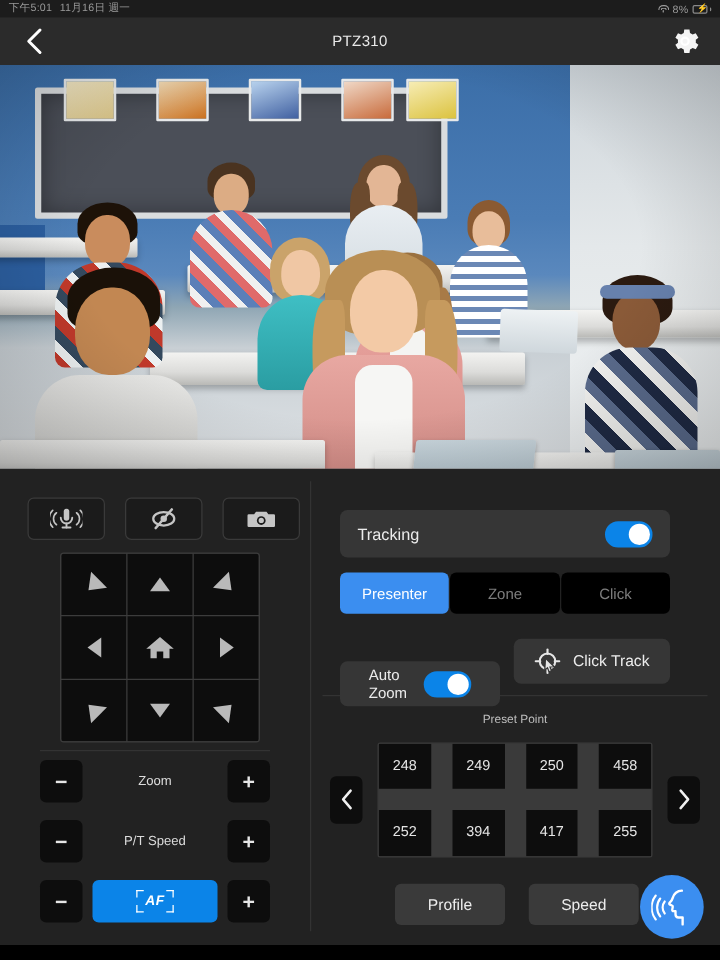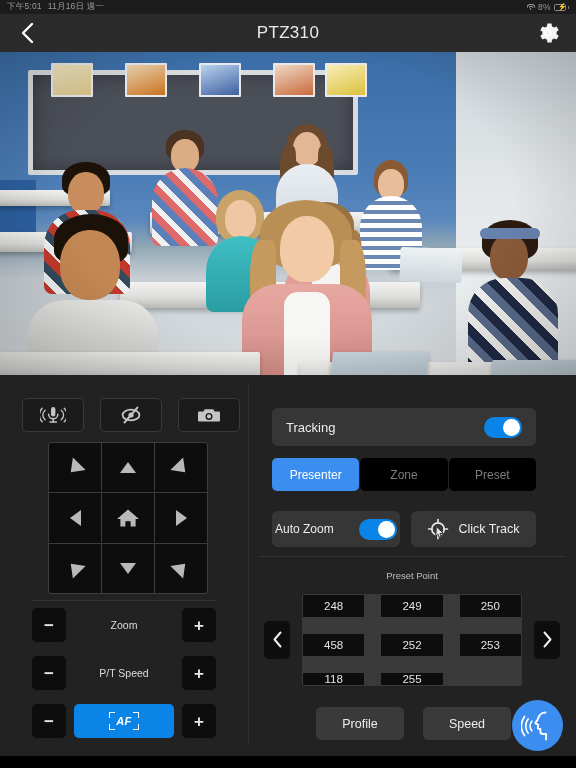--- a/index.html
+++ b/index.html
@@ -42,21 +42,21 @@
     position: absolute; top: 14px; left: 0; width: 576px; height: 38px;
     background: #2b2b2b; display: flex; align-items: center; padding: 0 14px;
   }
   .nav-back {
     width: 26px; height: 26px; display: flex; align-items: center; justify-content: center;
     cursor: pointer;
   }
   .nav-back svg { display:block; }
   .nav-title {
     position: absolute; left: 0; right: 0; text-align: center;
-    color: #e9e9e9; font-size: 17px; letter-spacing: .3px; pointer-events: none;
+    color: #e9e9e9; font-size: 12px; letter-spacing: .3px; pointer-events: none;
   }
   .nav-gear { margin-left: auto; width: 28px; height: 28px; display:flex; align-items:center; justify-content:center; cursor:pointer; z-index:2;}
 
   
   .video {
     position: absolute; top: 52px; left: 0; width: 576px; height: 323px;
     overflow: hidden; background: #2f3a46;
   }
   .video-scene { position: absolute; inset: 0; }
   
@@ -161,39 +161,39 @@
   .mode-btn {
     flex:1; height:33px; border-radius:5px; display:flex; align-items:center; justify-content:center;
     font-size:12px; cursor:pointer;
   }
   .mode-btn.active { background:#3b8ef0; color:#fff; }
   .mode-btn.inactive { background:#000000; color:#7d7d7d; }
 
   .autozoom-row { position:absolute; left:272px; top:511px; width:264px; display:flex; gap:11px; }
   .autozoom {
     width:128px; height:36px; background:#363636; border-radius:6px;
-    display:flex; align-items:center; padding:0 3px; cursor:pointer;
+    display:flex; align-items:center; padding:0 23px; cursor:pointer;margin-top:18px;
   }
   .autozoom .az-label { color:#ececec; font-size:12px; }
   .clicktrack {
     flex:1; height:36px; background:#363636; border-radius:6px;
     display:flex; align-items:center; justify-content:center; gap:9px; cursor:pointer;
   }
   .clicktrack .ct-label { color:#ececec; font-size:12.5px; }
 
   .preset-title { position:absolute; left:248px; top:570px; width:328px; text-align:center;
                   color:#bdbdbd; font-size:9.5px; }
   .preset-wrap { position:absolute; left:264px; top:592px; width:296px; height:95px; display:flex; align-items:center; }
   .arrow-btn {
     width:26px; height:38px; background:#0d0d0d; border-radius:5px;
     display:flex; align-items:center; justify-content:center; cursor:pointer; flex:0 0 auto;
   }
   .preset-grid {
     flex:1; margin:0 12px; height:92px; display:grid;
-    grid-template-columns:repeat(3,1fr); grid-template-rows:repeat(2,1fr);
+    grid-template-columns:repeat(4,1fr); grid-template-rows:repeat(2,1fr);
     background:#3a3a3a; gap:17px; border:1px solid #3a3a3a; border-radius:2px; overflow:hidden;
   }
   .preset-cell {
     background:#0d0d0d; display:flex; align-items:center; justify-content:center;
     color:#e4e4e4; font-size:11.5px; cursor:pointer;
   }
 
   .bottom-btns { position:absolute; left:316px; top:707px; display:flex; gap:19px; }
   .wide-btn {
     width:88px; height:33px; background:#3a3a3a; border-radius:5px;
@@ -450,21 +450,21 @@
   <div class="tracking-bar">
     <span class="tracking-label">Tracking</span>
     <span class="toggle">
         <span class="knob"></span>
       </span>
   </div>
 
   <div class="mode-row">
     <div class="mode-btn active">Presenter</div>
     <div class="mode-btn inactive">Zone</div>
-    <div class="mode-btn inactive">Preset</div>
+    <div class="mode-btn inactive">Click</div>
   </div>
 
   <div class="autozoom-row">
     <div class="autozoom">
       <span class="az-label">Auto Zoom</span>
       <span class="toggle" style="margin-left:auto;">
           <span class="knob"></span>
         </span>
     </div>
     <div class="clicktrack">
@@ -486,22 +486,22 @@
       <svg width="11" height="17" viewBox="0 0 11 17" aria-hidden="true">
         <path d="M8.5 1.5 L2.5 8.5 L8.5 15.5" stroke="#f0f0f0" stroke-width="2" fill="none" stroke-linecap="round" stroke-linejoin="round"></path>
       </svg>
     </div>
     <div class="preset-grid">
       <div class="preset-cell">248</div>
       <div class="preset-cell">249</div>
       <div class="preset-cell">250</div>
       <div class="preset-cell">458</div>
       <div class="preset-cell">252</div>
-      <div class="preset-cell">253</div>
-      <div class="preset-cell">118</div>
+      <div class="preset-cell">394</div>
+      <div class="preset-cell">417</div>
       <div class="preset-cell">255</div>
     </div>
     <div class="arrow-btn">
       <svg width="11" height="17" viewBox="0 0 11 17" aria-hidden="true">
         <path d="M2.5 1.5 L8.5 8.5 L2.5 15.5" stroke="#f0f0f0" stroke-width="2" fill="none" stroke-linecap="round" stroke-linejoin="round"></path>
       </svg>
     </div>
   </div>
 
   <div class="bottom-btns">

